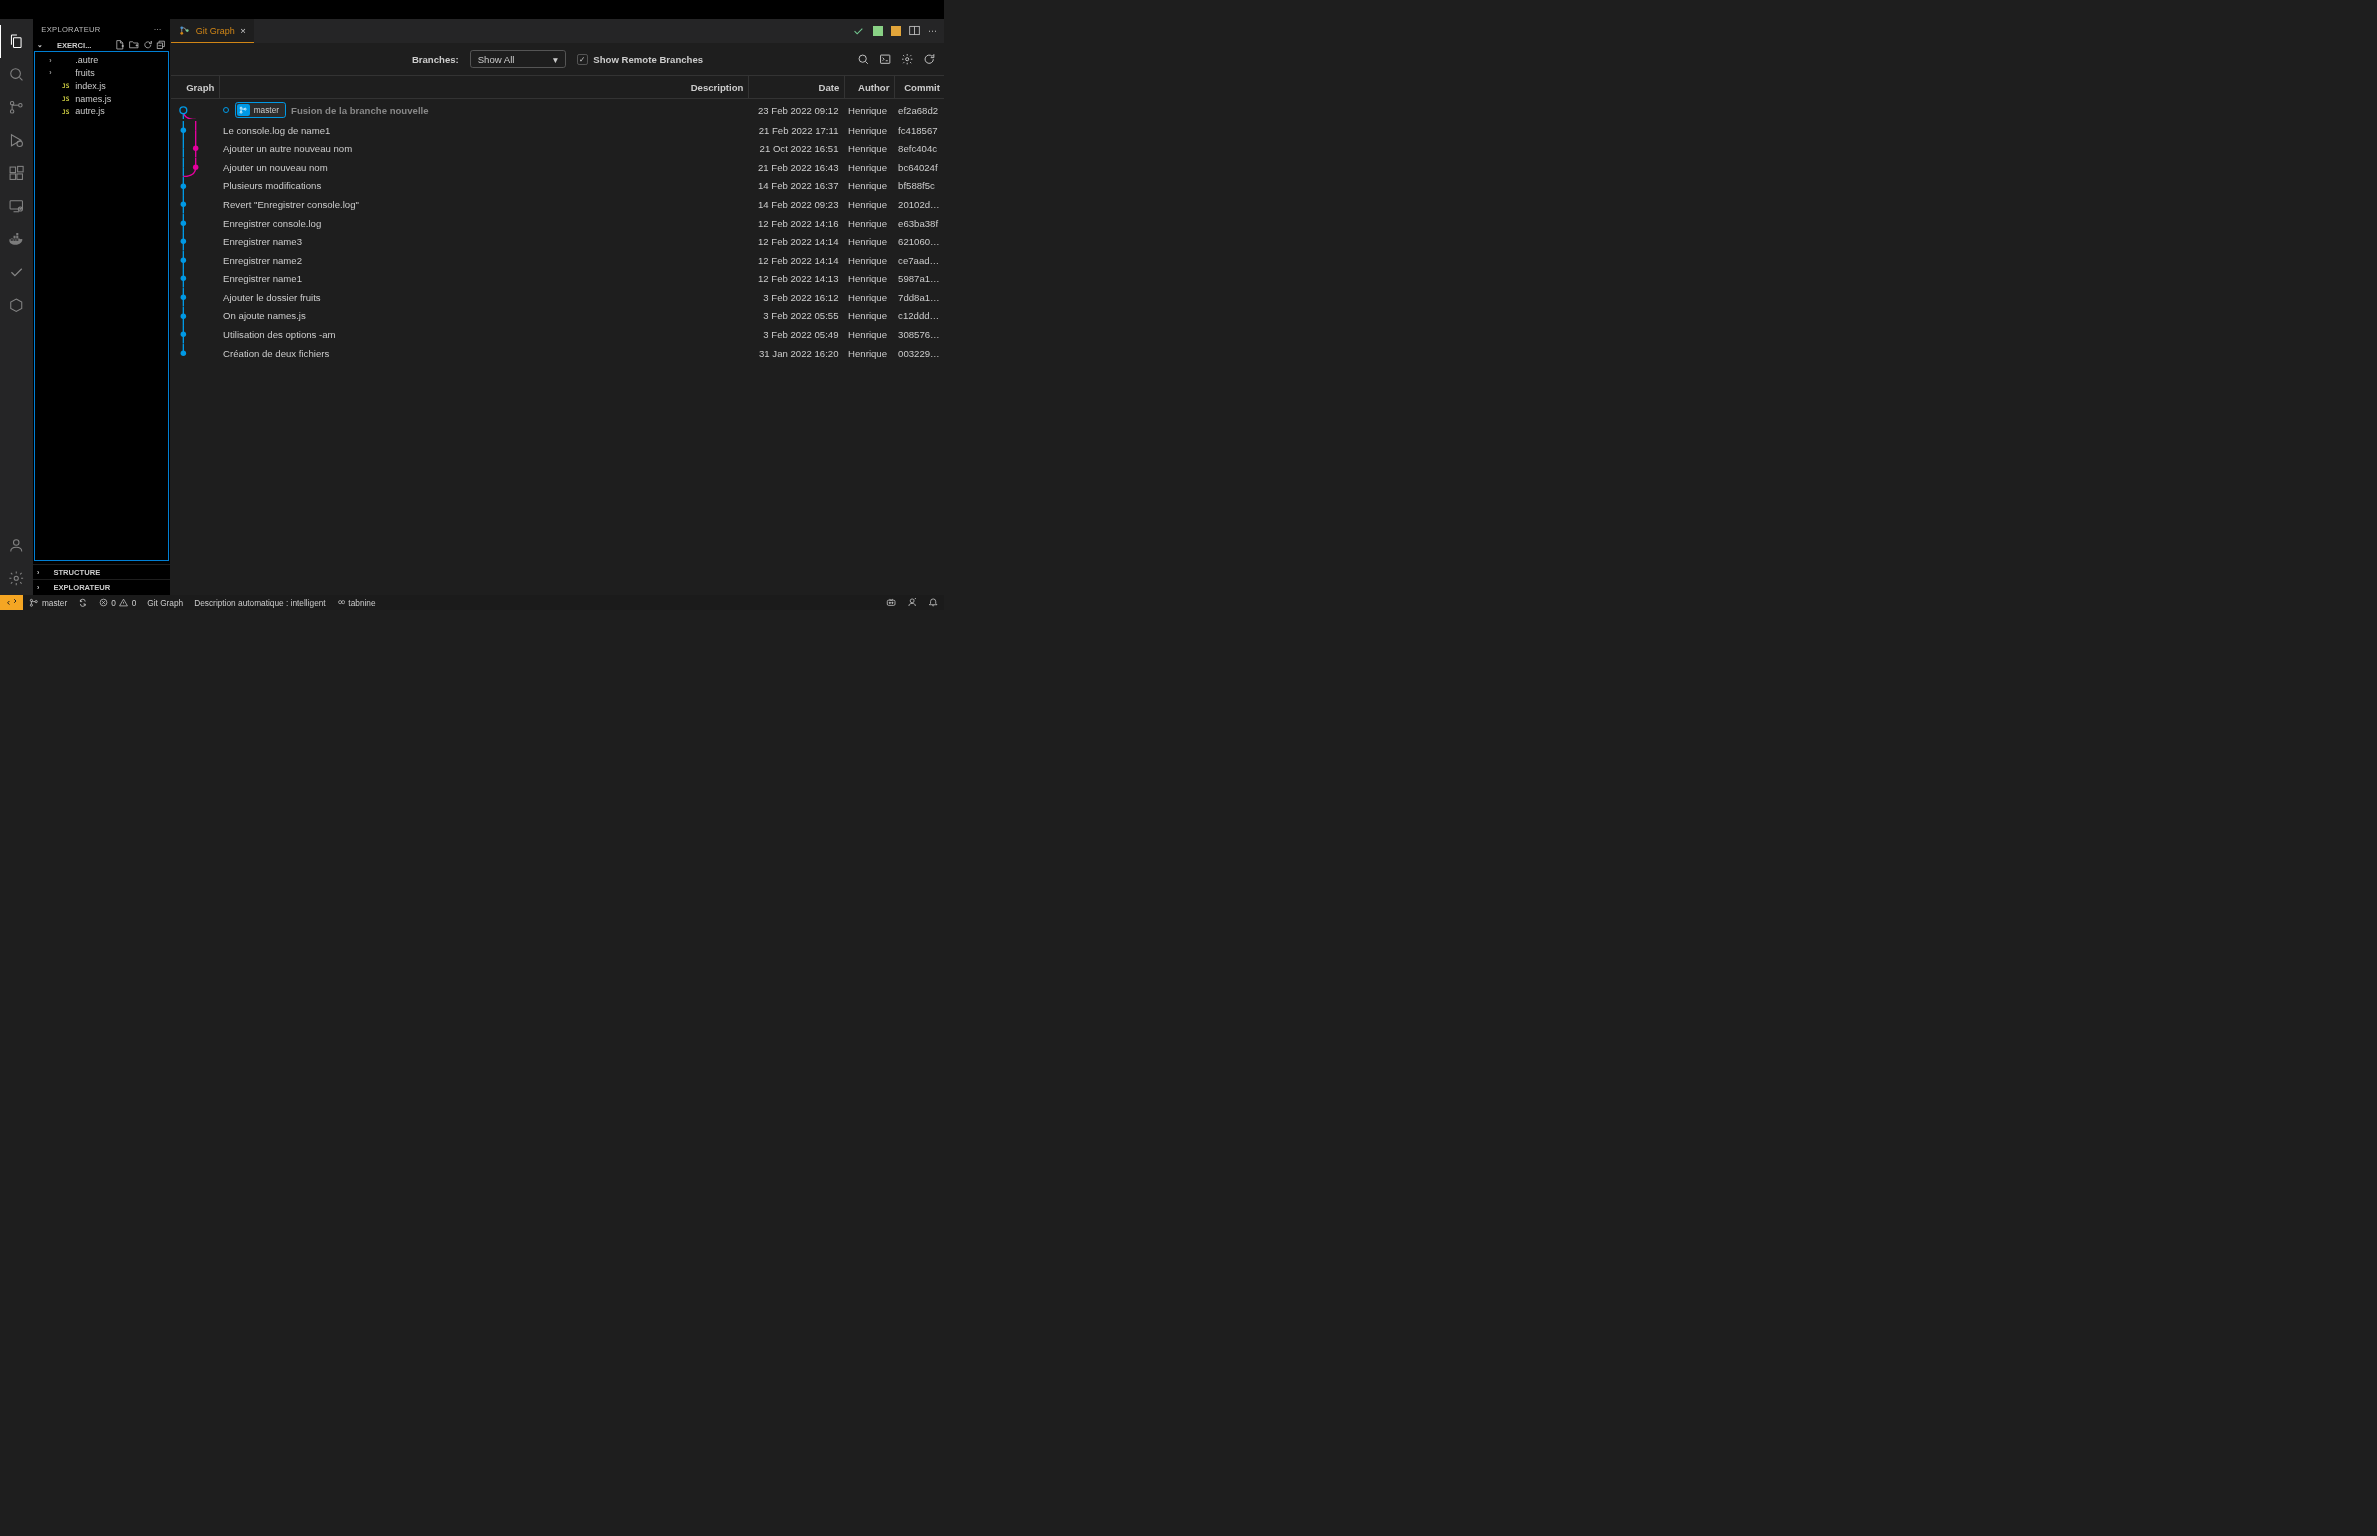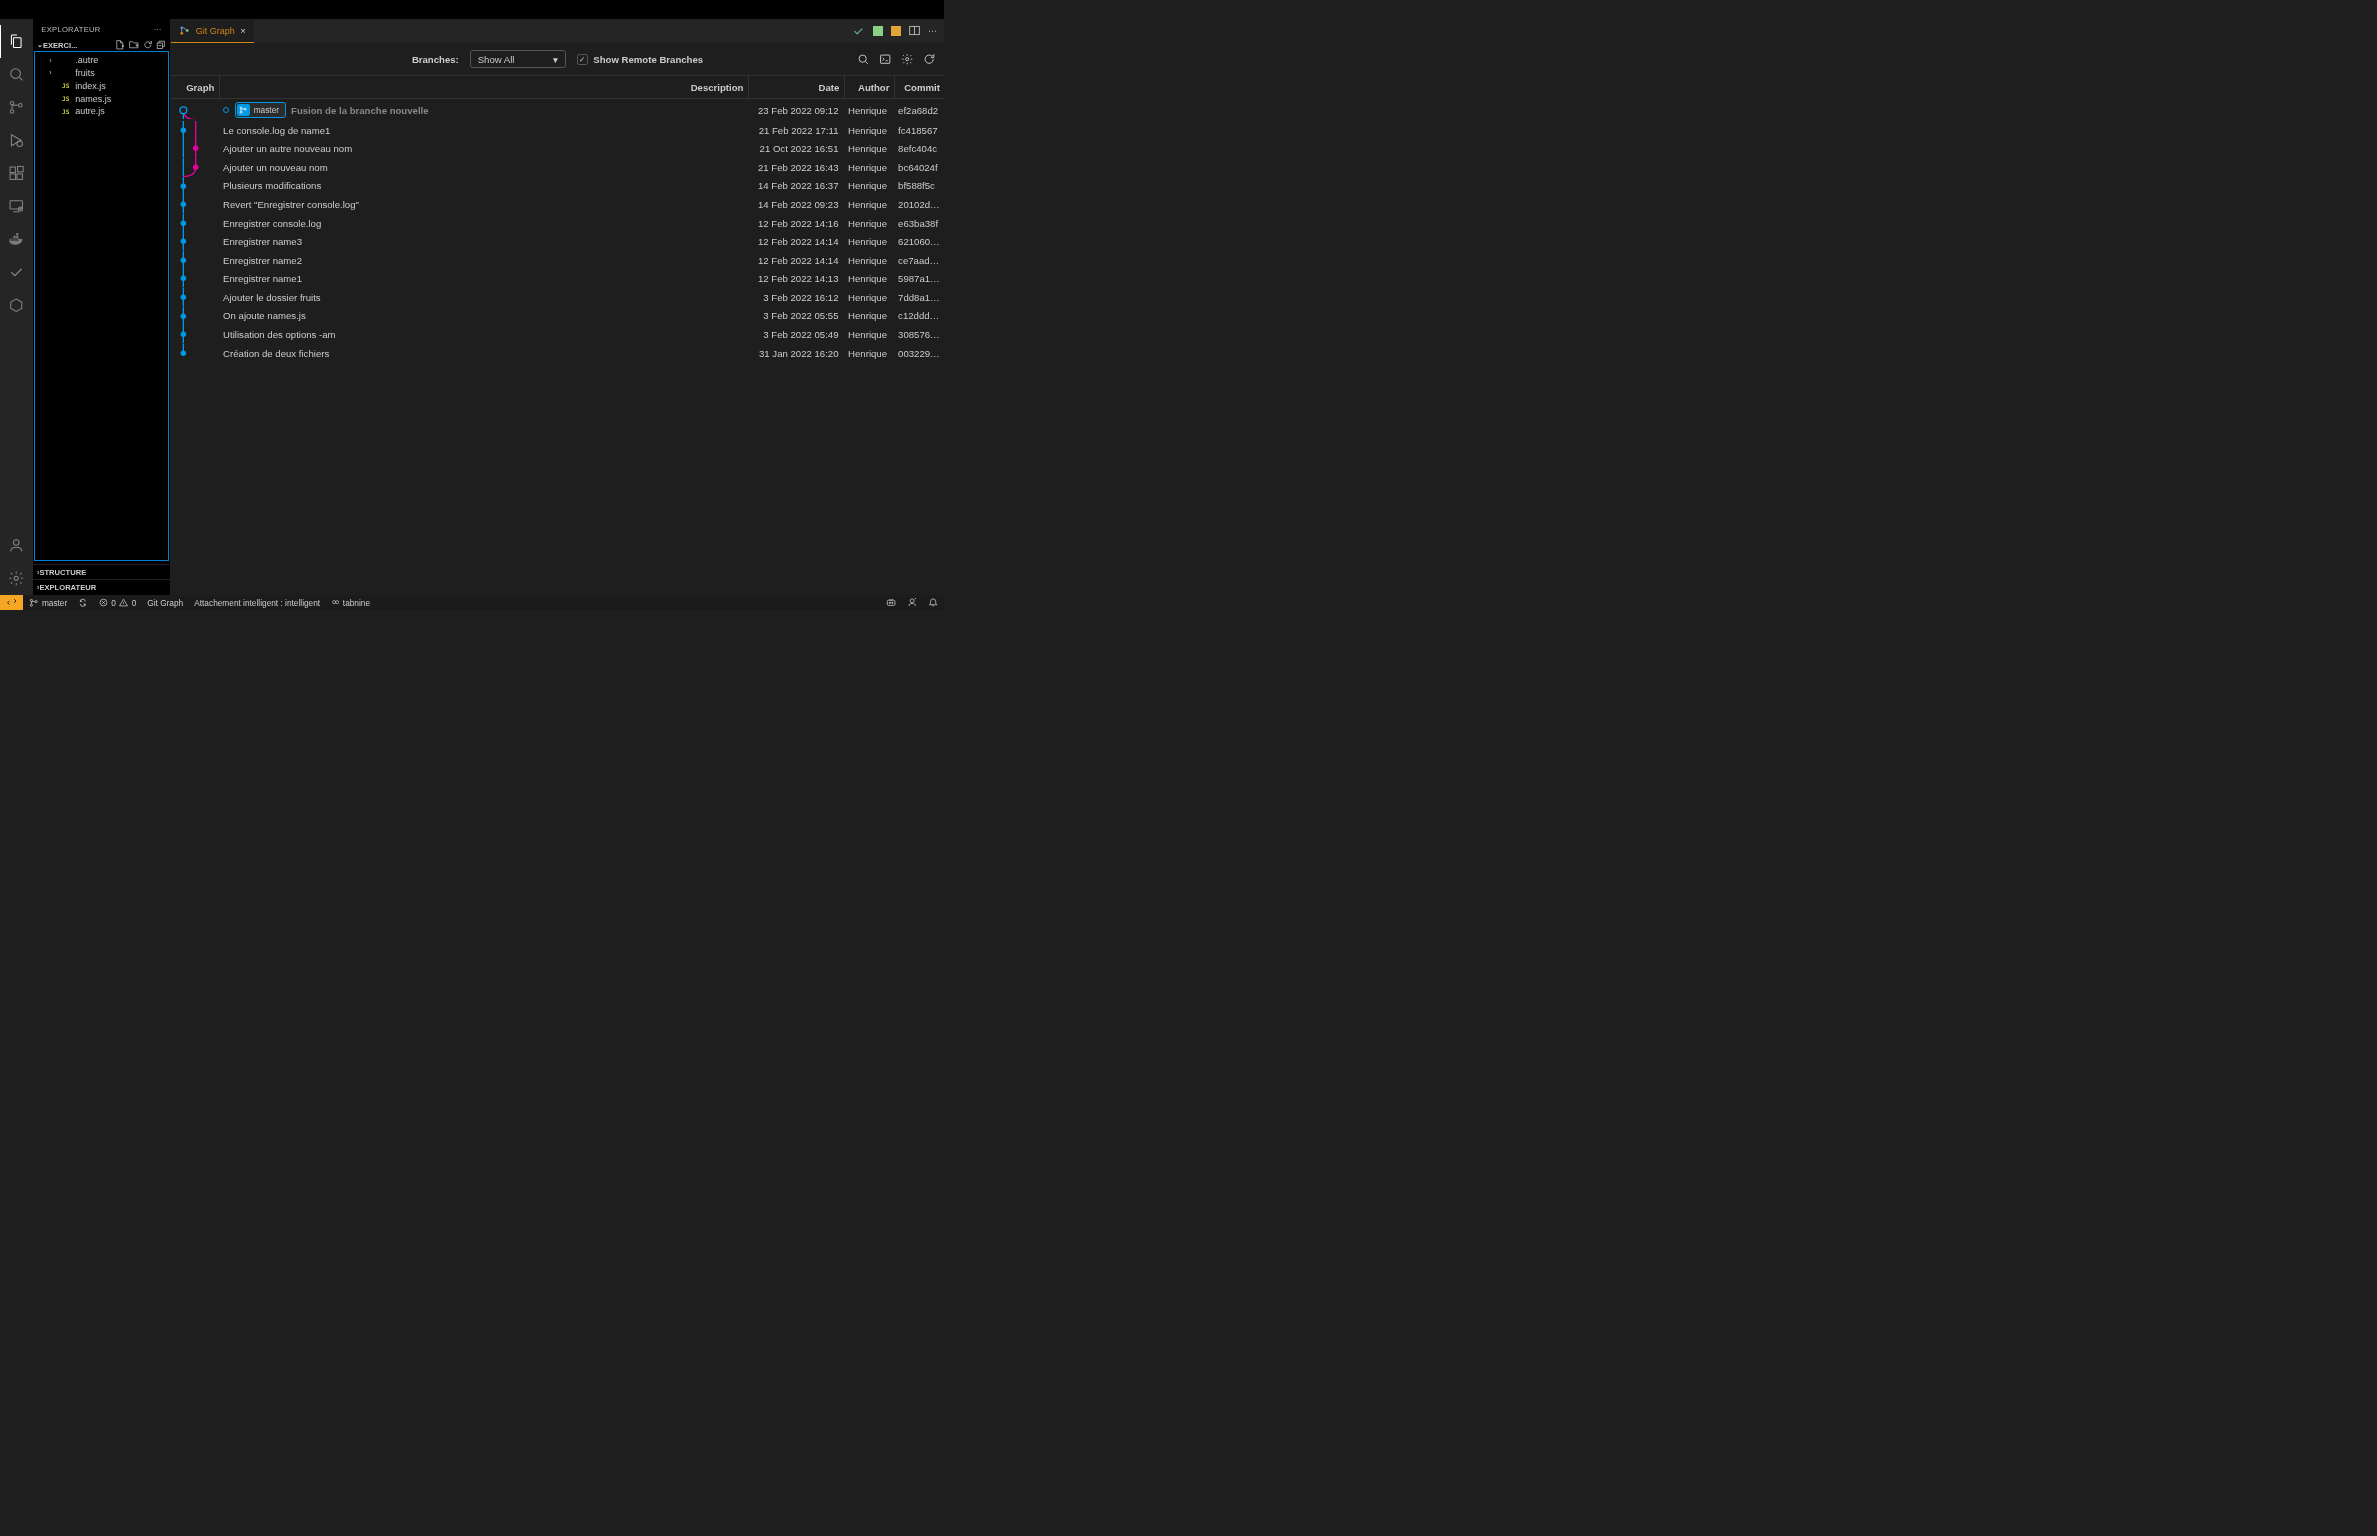--- a/index.html
+++ b/index.html
@@ -13,21 +13,21 @@
 .activity-bar .icon-btn { width: 33px; height: 33px; display: flex; align-items: center; justify-content: center; color: #858585; cursor: pointer; position: relative; }
 .activity-bar .icon-btn.active { color: #ffffff; }
 .activity-bar .icon-btn.active::before { content: ''; position: absolute; left: 0; top: 0; bottom: 0; width: 1.4px; background: #ffffff; }
 .activity-bar .spacer { flex: 1; }
 
 .sidebar { width: 138px; background: #000000; border-right: 0.7px solid #1e1e1e; display: flex; flex-direction: column; }
 .sidebar-header { display: flex; align-items: center; padding: 5.5px 8.3px; font-size: 7.6px; letter-spacing: 0.3px; color: #bbbbbb; text-transform: uppercase; }
 .sidebar-header .title { flex: 1; }
 .sidebar-header .dots { color: #cccccc; cursor: pointer; }
 
-.section-header { display: flex; align-items: center; padding: 1.4px 4.1px; font-size: 7.6px; font-weight: 700; color: #cccccc; cursor: pointer; gap: 0; }
+.section-header { display: flex; align-items: center; padding: 1.4px 4.1px; font-size: 7.6px; font-weight: 700; color: #cccccc; cursor: pointer; gap: 14px; }
 .section-header .chev { font-size: 6.9px; }
 .section-header .label { flex: 1; white-space: nowrap; overflow: hidden; text-overflow: ellipsis; }
 .section-header .actions { display: flex; gap: 4.1px; color: #cccccc; }
 .section-header .actions span { cursor: pointer; }
 
 .file-tree { flex: 1; border: 0.7px solid #007fd4; margin: 0 1.4px 2.8px 1.4px; padding: 1.4px 0; overflow: auto; }
 .tree-item { display: flex; align-items: center; padding: 1.4px 4.1px 1.4px 13.8px; gap: 4.1px; cursor: pointer; font-size: 9px; color: #cccccc; }
 .tree-item .chev { width: 6.9px; font-size: 6.9px; color: #cccccc; }
 .tree-item .ficon { width: 11px; display: inline-flex; justify-content: center; }
 
@@ -572,21 +572,21 @@
     <svg width="9" height="9" viewBox="0 0 16 16" fill="none" stroke="currentColor" stroke-width="1.3">
         <path d="M8 2l7 12H1z"></path>
         <path d="M8 7v3M8 12v0"></path>
       </svg>
     <span>0</span>
   </div>
   <div class="seg">
     <span>Git Graph</span>
   </div>
   <div class="seg">
-    <span>Attachement intelligent : intelligent</span>
+    <span>Description automatique : intelligent</span>
   </div>
   <div class="seg">
     <svg width="8.3" height="8.3" viewBox="0 0 16 16" fill="none" stroke="currentColor" stroke-width="1.3">
         <circle cx="6" cy="8" r="3"></circle>
         <circle cx="12" cy="8" r="3"></circle>
       </svg>
     <span>tabnine</span>
   </div>
   <div class="spacer"></div>
   <div class="seg">

